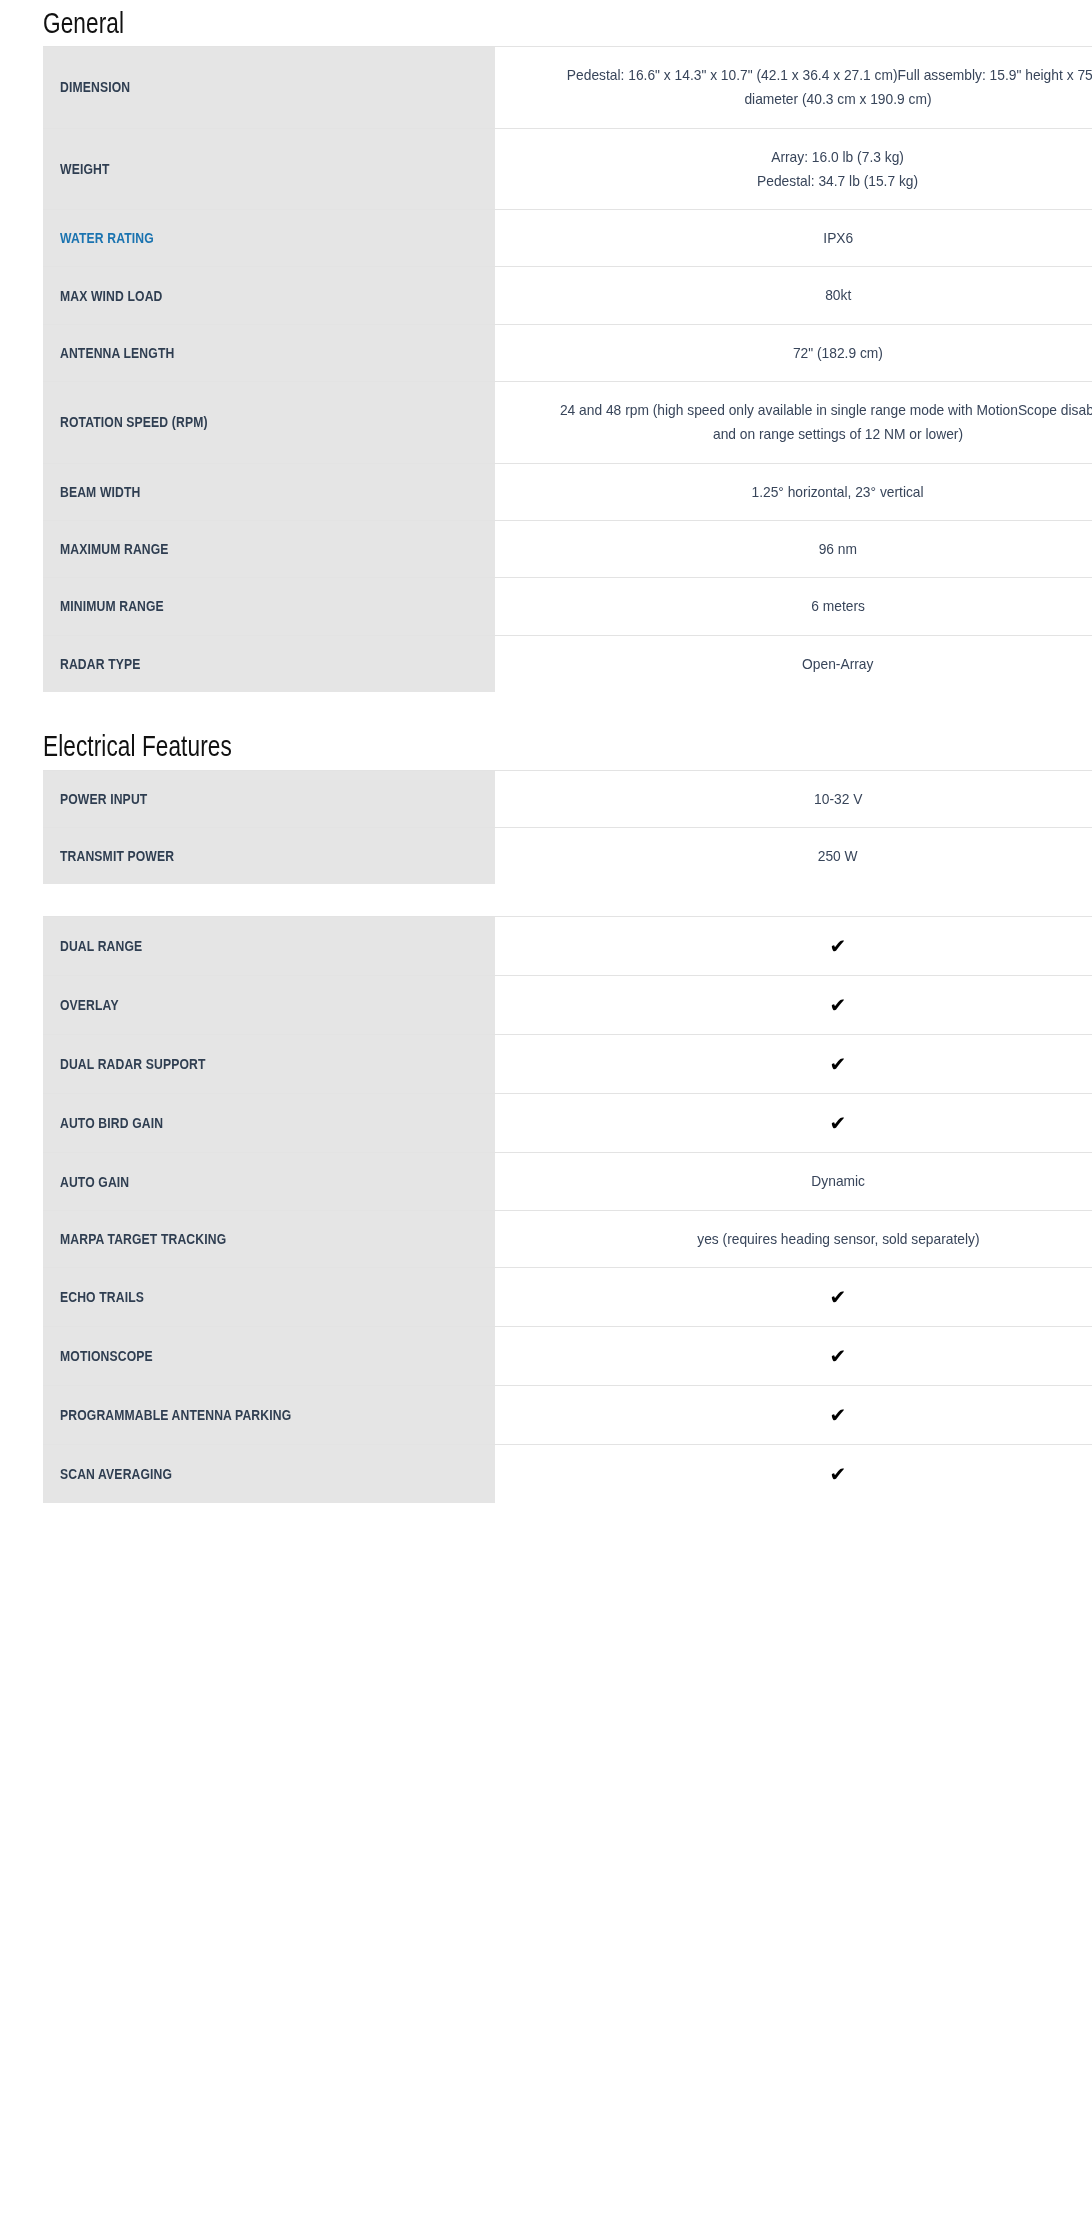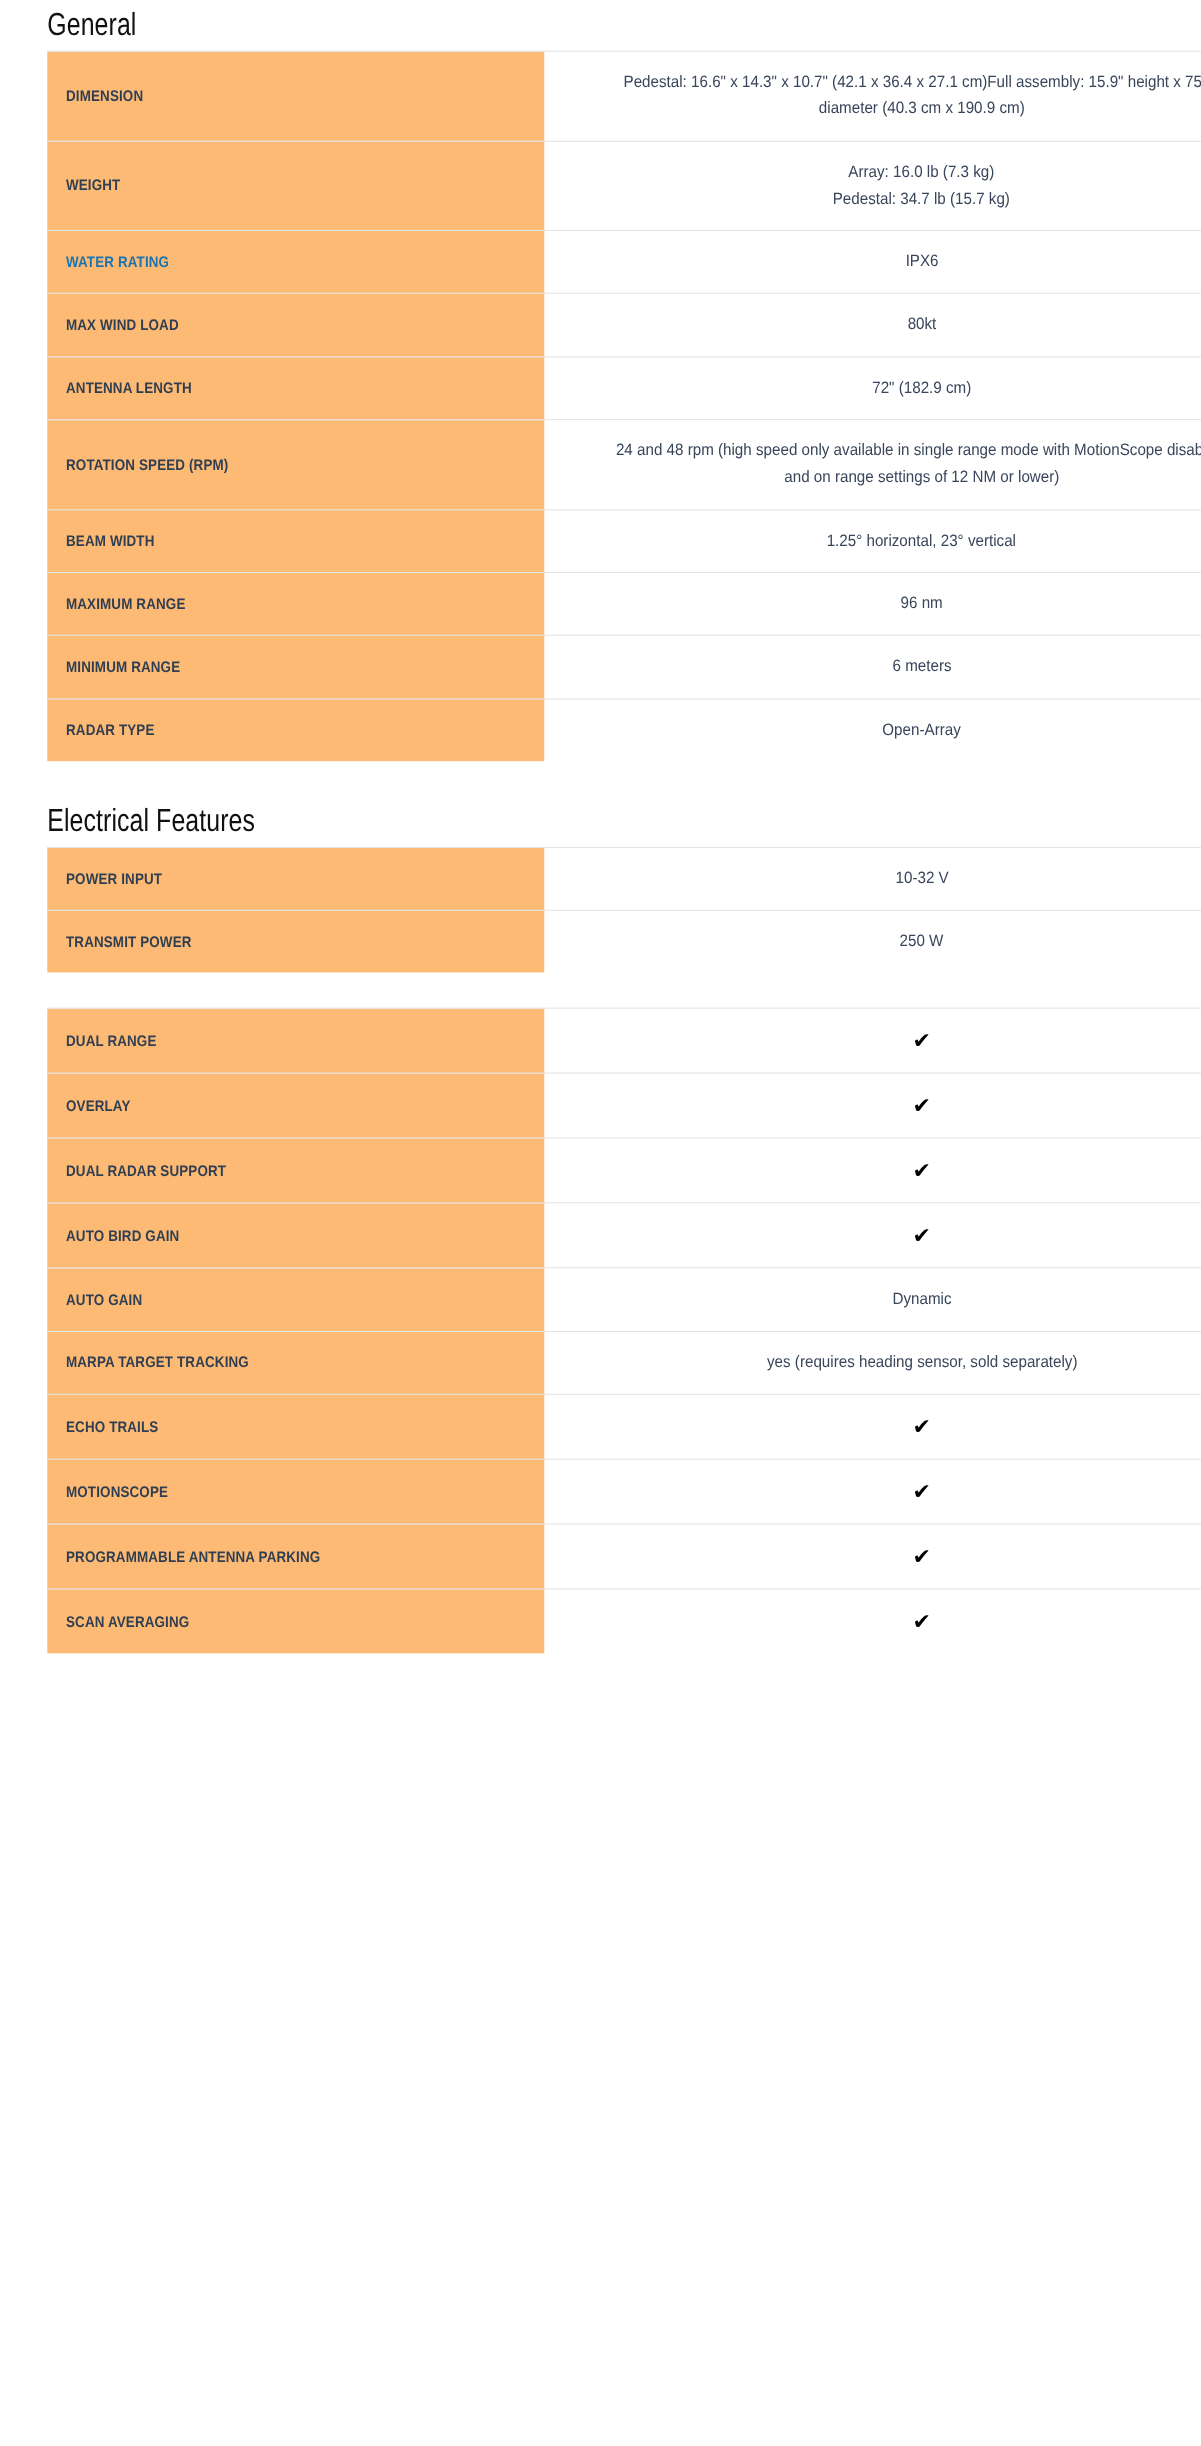--- a/index.html
+++ b/index.html
@@ -50,21 +50,21 @@
   .spec-table tr:last-child {
     border-bottom: none;
     padding-left: 42px;
   }
   .spec-table td {
     padding: 0;
     vertical-align: middle;
   }
   td.label-cell {
     width: 452px;
-    background: #fdba74;
+    background: #e5e5e5;
     padding: 16px 18px 16px 17px;
     box-sizing: border-box;
   }
   td.value-cell {
     width: 686px;
     background: #ffffff;
     padding: 16px 28px 16px 28px;
     box-sizing: border-box;
     text-align: center;
   }

